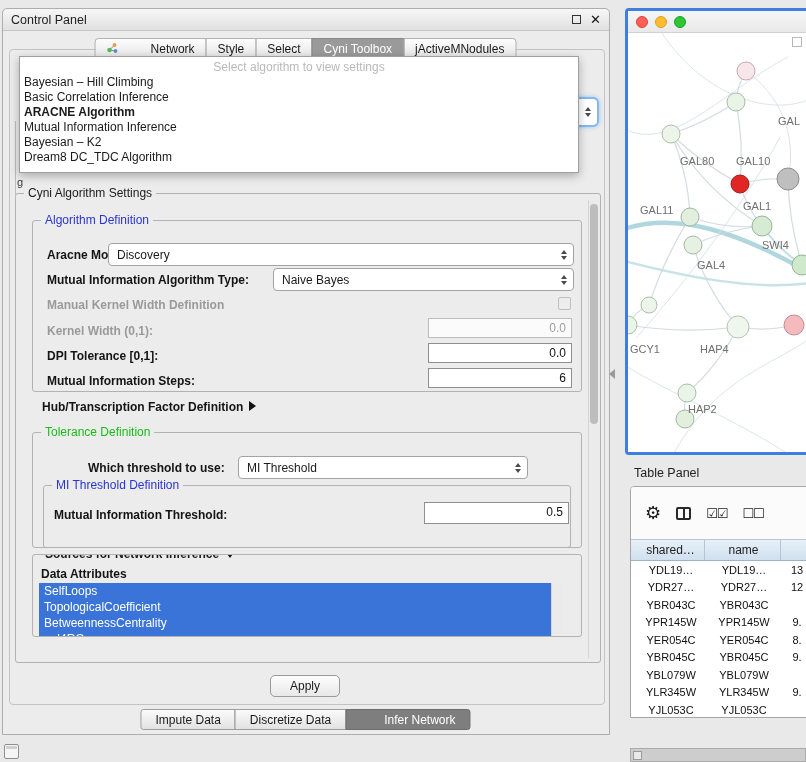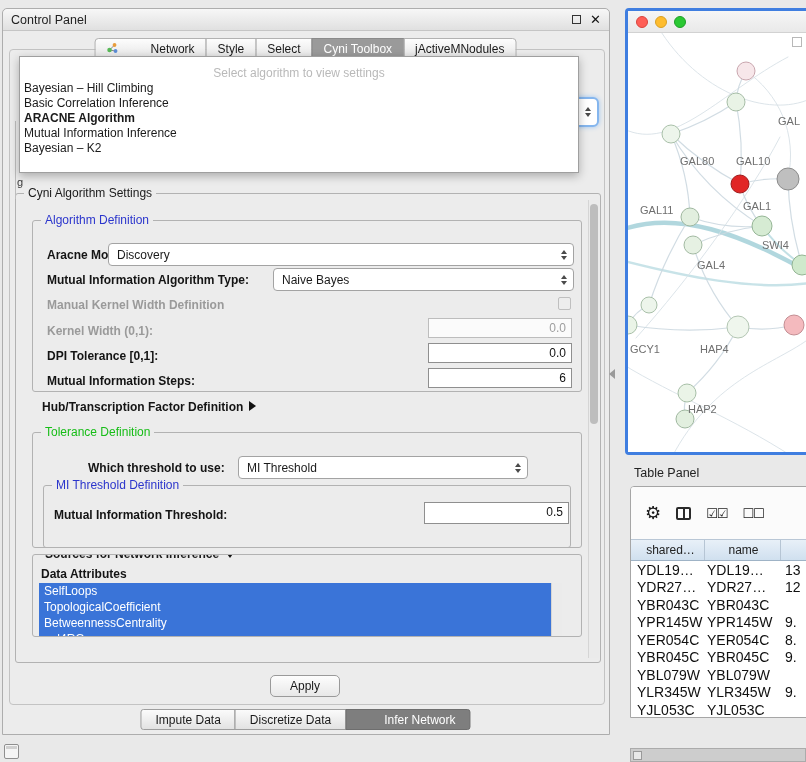--- a/index.html
+++ b/index.html
@@ -32,21 +32,21 @@
         background:linear-gradient(#fdfdfd,#e4e4e4); border:1px solid #b2b2b2;
         margin-left:-1px; white-space:nowrap; cursor:default; }
   .tab:first-child { border-radius:4px 0 0 4px;gap:32px; }
   .tab:last-child { border-radius:0 4px 4px 0; }
   .tab.active { background:var(--active-tab-gray,#9a9a9a); color:#fff; border-color:#8a8a8a; }
 
   
   .popup { left:16px; top:47px; width:560px; height:117px; background:#fff;
         border:1px solid #9f9f9f; box-shadow:0 3px 9px rgba(0,0,0,.28);
         z-index:10; padding-top:2px; }
-  .popup .ph { height:16px; line-height:16px; text-align:center; color:#b9b9b9;margin-top:6px; }
+  .popup .ph { height:16px; line-height:16px; text-align:center; color:#b9b9b9; }
   .pitem { height:15px; line-height:15px; padding-left:4px; white-space:nowrap; }
   .pitem.sel { font-weight:bold; }
 
   
   .combo-fragment { left:24px; top:88px; width:572px; height:30px; background:#fff;
         border:2px solid #85b6ee; border-radius:6px; box-shadow:0 0 5px #9cc4f0; z-index:2; }
   .frag-line { left:12px; top:112px; width:5px; height:78px; border-left:1px solid #bdbdbd; z-index:1; }
   .frag-g { left:14px; top:167px; font-size:11px; color:#3a3a3a; z-index:1; }
 
   
@@ -122,21 +122,21 @@
   .colico::before { content:''; position:absolute; left:50%; top:0; bottom:0; width:2px;
         margin-left:-1px; background:#2a2a2a; }
   .ckpair { font-size:13px; letter-spacing:-1px; color:#222; }
   .t-header { left:0; top:52px; right:0; height:22px; display:flex;
         background:linear-gradient(#e8f0f8,#d0e0ef);
         border-top:1px solid #b9c7d6; border-bottom:1px solid #9fb3c6; }
   .hcell { display:flex; align-items:center; justify-content:center;
         border-right:1px solid #b6c5d4; font-size:12px; color:#222; overflow:hidden; }
   .t-body { left:0; top:74px; right:0; bottom:0; overflow:hidden; }
   .trow { display:flex; height:17.5px; align-items:center; }
-  .tcell { font-size:14px; color:#101010; white-space:nowrap; overflow:hidden; }
+  .tcell { font-size:11px; color:#101010; white-space:nowrap; overflow:hidden;text-align:center; }
   .c0 { width:74px; padding-left:6px; }
   .c1 { width:76px; padding-left:2px; }
   .c2 { flex:1; padding-left:4px; }
 
   
   .splitter { left:609px; top:369px; width:0; height:0; border-top:5px solid transparent;
         border-bottom:5px solid transparent; border-right:6px solid #9a9a9a; }
   .mini-icon { left:4px; top:744px; width:15px; height:15px; background:#f5f5f5;
         border:1px solid #8f8f8f; border-radius:2px; }
   .mini-icon::before { content:''; position:absolute; left:1px; right:1px; top:1px; height:3px; background:#d0d0d0; }
@@ -192,20 +192,21 @@
   <div class="abs frag-g">g</div>
 
   <div class="abs popup">
     <div class="ph">Select algorithm to view settings</div>
     <div>
         <div class="pitem">Bayesian – Hill Climbing</div>
         <div class="pitem">Basic Correlation Inference</div>
         <div class="pitem sel">ARACNE Algorithm</div>
         <div class="pitem">Mutual Information Inference</div>
         <div class="pitem">Bayesian – K2</div>
+        <div class="pitem">Dream8 DC_TDC Algorithm</div>
       </div>
   </div>
 
   <div class="abs group main-group">
     <span class="glabel">Cyni Algorithm Settings</span>
 
     <div class="abs vscroll" style="right:1px; top:6px; width:11px; height:458px;">
       <div class="vthumb" style="top:4px; height:220px;"></div>
     </div>
 

